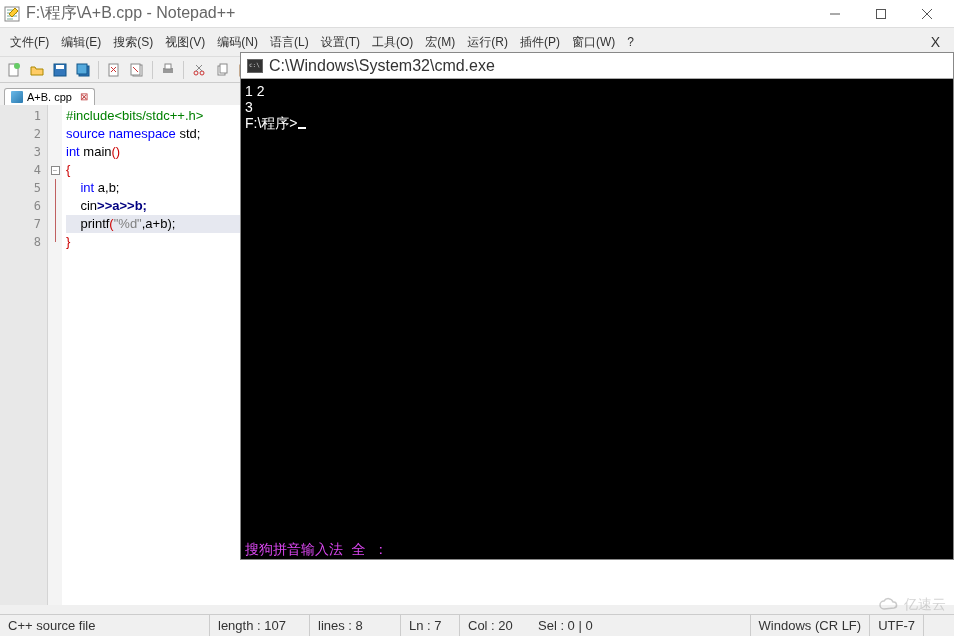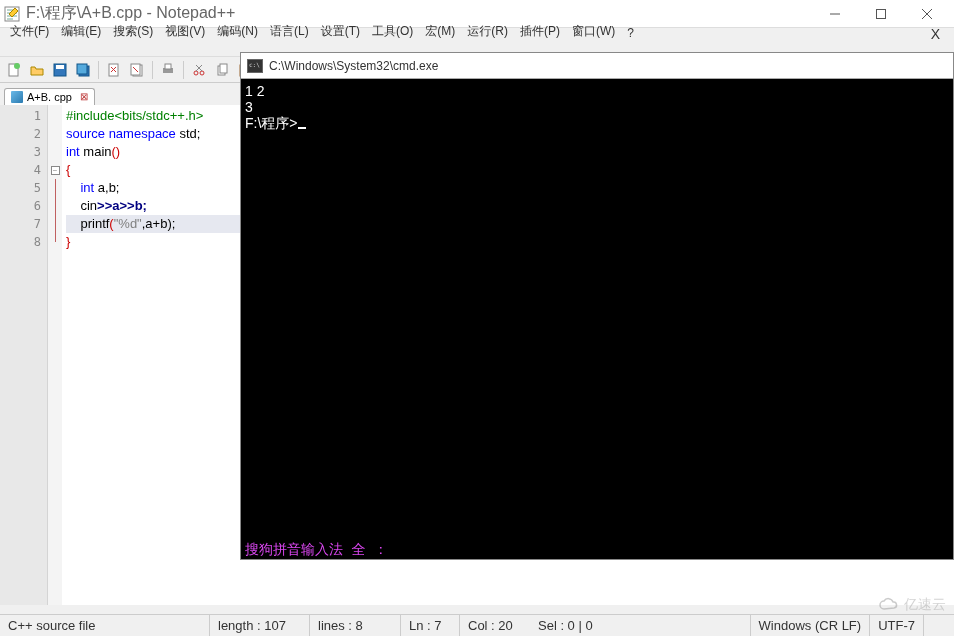--- a/index.html
+++ b/index.html
@@ -5,21 +5,21 @@
     * { margin: 0; padding: 0; box-sizing: border-box; font-family: "Microsoft YaHei", Tahoma, sans-serif; }
     body { width: 954px; height: 636px; background: #f0f0f0; overflow: hidden; position: relative; }
     
     .title-bar { height: 28px; background: #fff; display: flex; align-items: center; padding: 0 4px; border-bottom: 1px solid #ddd; }
     .title-bar .icon { width: 16px; height: 16px; margin-right: 6px; }
     .title-bar .title { font-size: 16px; color: #666; flex: 1; }
     .win-controls { display: flex; gap: 0; }
     .win-btn { width: 46px; height: 28px; display: flex; align-items: center; justify-content: center; color: #333; font-size: 11px; }
     .win-btn svg { stroke: #555; }
     
-    .menu-bar { height: 24px; background: #f0f0f0; display: flex; align-items: flex-end; padding: 14px 4px; font-size: 12px; color: #333; border-bottom: 1px solid #ddd; }
+    .menu-bar { height: 24px; background: #f0f0f0; display: flex; align-items: center; padding: 14px 4px; font-size: 12px; color: #333; border-bottom: 1px solid #ddd; }
     .menu-item { padding: 2px 6px; cursor: pointer; }
     .menu-bar .menu-x { margin-left: auto; padding: 0 10px; font-size: 14px; }
     
     .toolbar { height: 26px; background: #f0f0f0; display: flex; align-items: center; padding: 2px 4px; gap: 3px; border-bottom: 1px solid #ccc; }
     .tb-btn { width: 20px; height: 20px; display: flex; align-items: center; justify-content: center; border: 1px solid transparent; }
     .tb-sep { width: 1px; height: 18px; background: #ccc; margin: 0 2px; }
     
     .tab-bar { height: 22px; background: #f0f0f0; display: flex; align-items: flex-end; padding: 0 4px; }
     .tab { display: flex; align-items: flex-start; background: #fff; border: 1px solid #aaa; border-bottom: none; padding: 2px 6px; font-size: 11px; gap: 4px; border-radius: 3px 3px 0 0; }
     .tab .tab-icon { width: 12px; height: 12px; background: linear-gradient(135deg,#6bb9e8,#2a7ab0); border-radius: 1px; }
@@ -39,21 +39,21 @@
     .code-line { white-space: pre; }
     .code-line.selected { background: #e6e8f0; }
     .kw-green { color: #008000; }
     .kw-blue { color: #0000ff; }
     .br-red { color: #c00; }
     .str { color: #808080; }
     .plain { color: #000; }
     .op { color: #000080; font-weight: bold; }
     
     .cmd-window { position: absolute; left: 240px; top: 52px; right: 0; height: 508px; background: #000; border: 1px solid #888; }
-    .cmd-title { height: 26px; background: #fff; display: flex; align-items: center; padding: 0 6px; font-size: 12px; color: #333; border-bottom: 1px solid #aaa; }
+    .cmd-title { height: 26px; background: #fff; display: flex; align-items: center; padding: 0 6px; font-size: 16px; color: #333; border-bottom: 1px solid #aaa; }
     .cmd-icon { width: 16px; height: 14px; background: #333; border: 1px solid #666; margin-right: 6px; position: relative; }
     .cmd-icon::after { content: "c:\\"; color: #ccc; font-size: 6px; position: absolute; top: 1px; left: 1px; font-family: monospace; }
     .cmd-body { padding: 4px 4px; color: #fff; font-family: SimSun, "Courier New", monospace; font-size: 14px; line-height: 16px; height: calc(100% - 26px); position: relative; }
     .cmd-line { white-space: pre; }
     .cursor { display: inline-block; width: 8px; height: 2px; background: #fff; vertical-align: bottom; margin-bottom: 2px; }
     .ime-bar { position: absolute; bottom: 2px; left: 4px; color: #d946ef; font-family: SimSun, monospace; font-size: 14px; }
     
     .status-bar { position: absolute; bottom: 0; left: 0; right: 0; height: 22px; background: #f0f0f0; border-top: 1px solid #ccc; display: flex; align-items: center; font-size: 13px; color: #333; }
     .status-seg { padding: 0 8px; border-right: 1px solid #ccc; height: 100%; display: flex; align-items: center; }
     .status-seg.first { width: 210px; }

